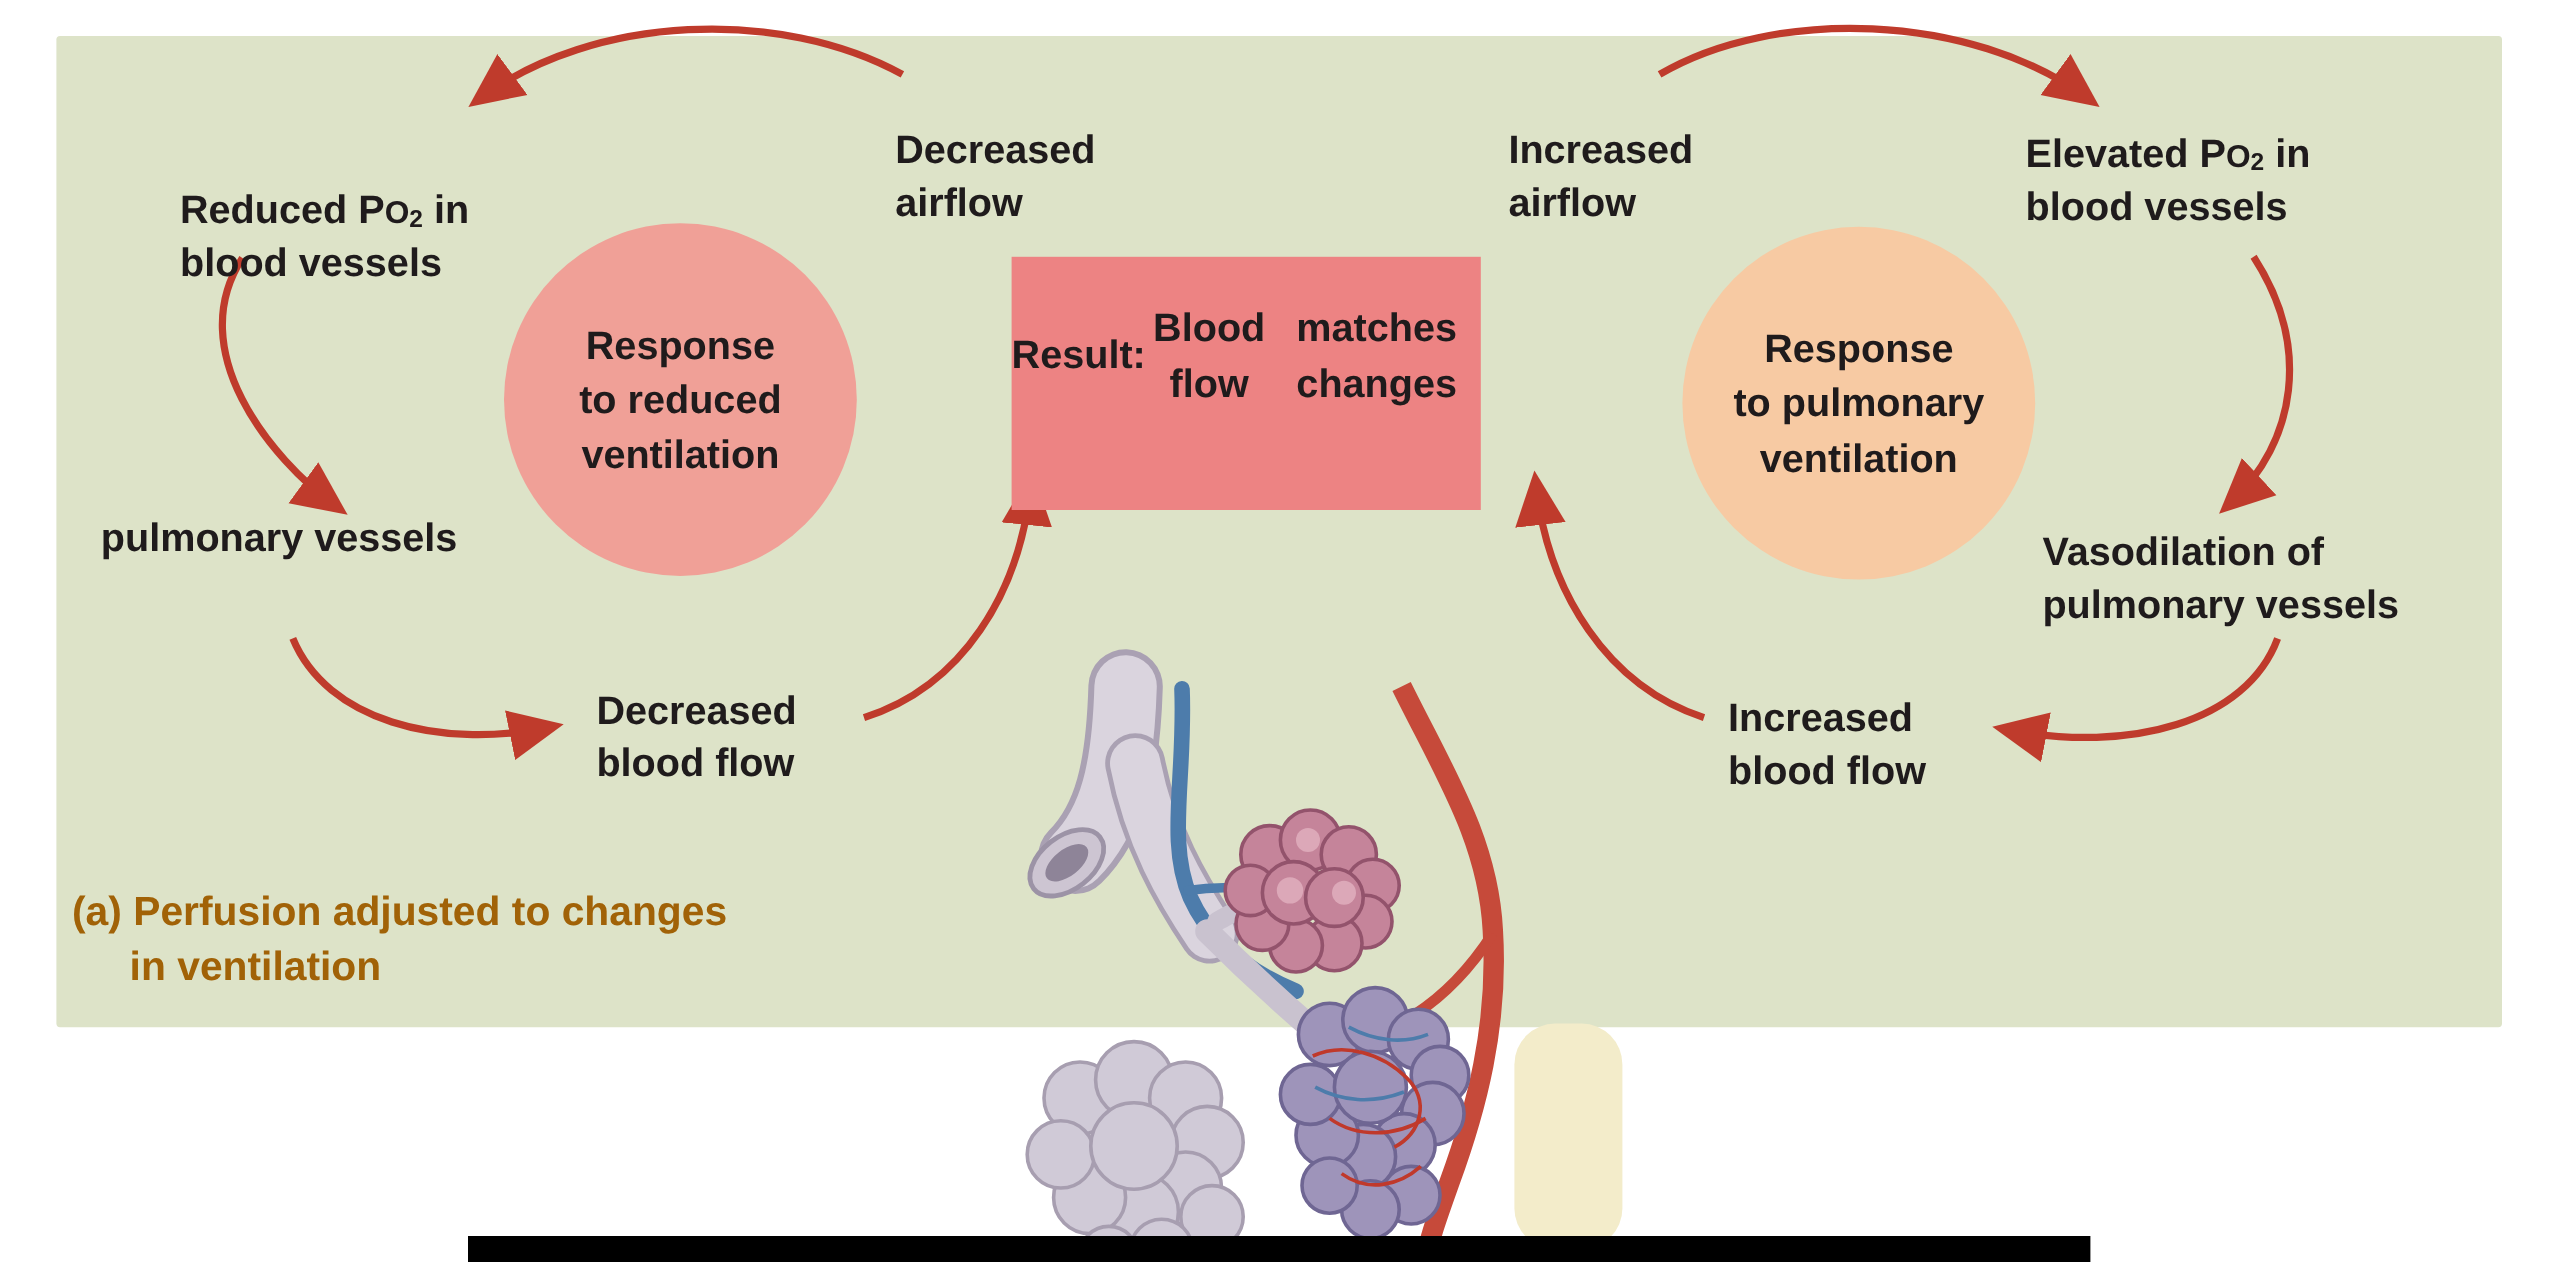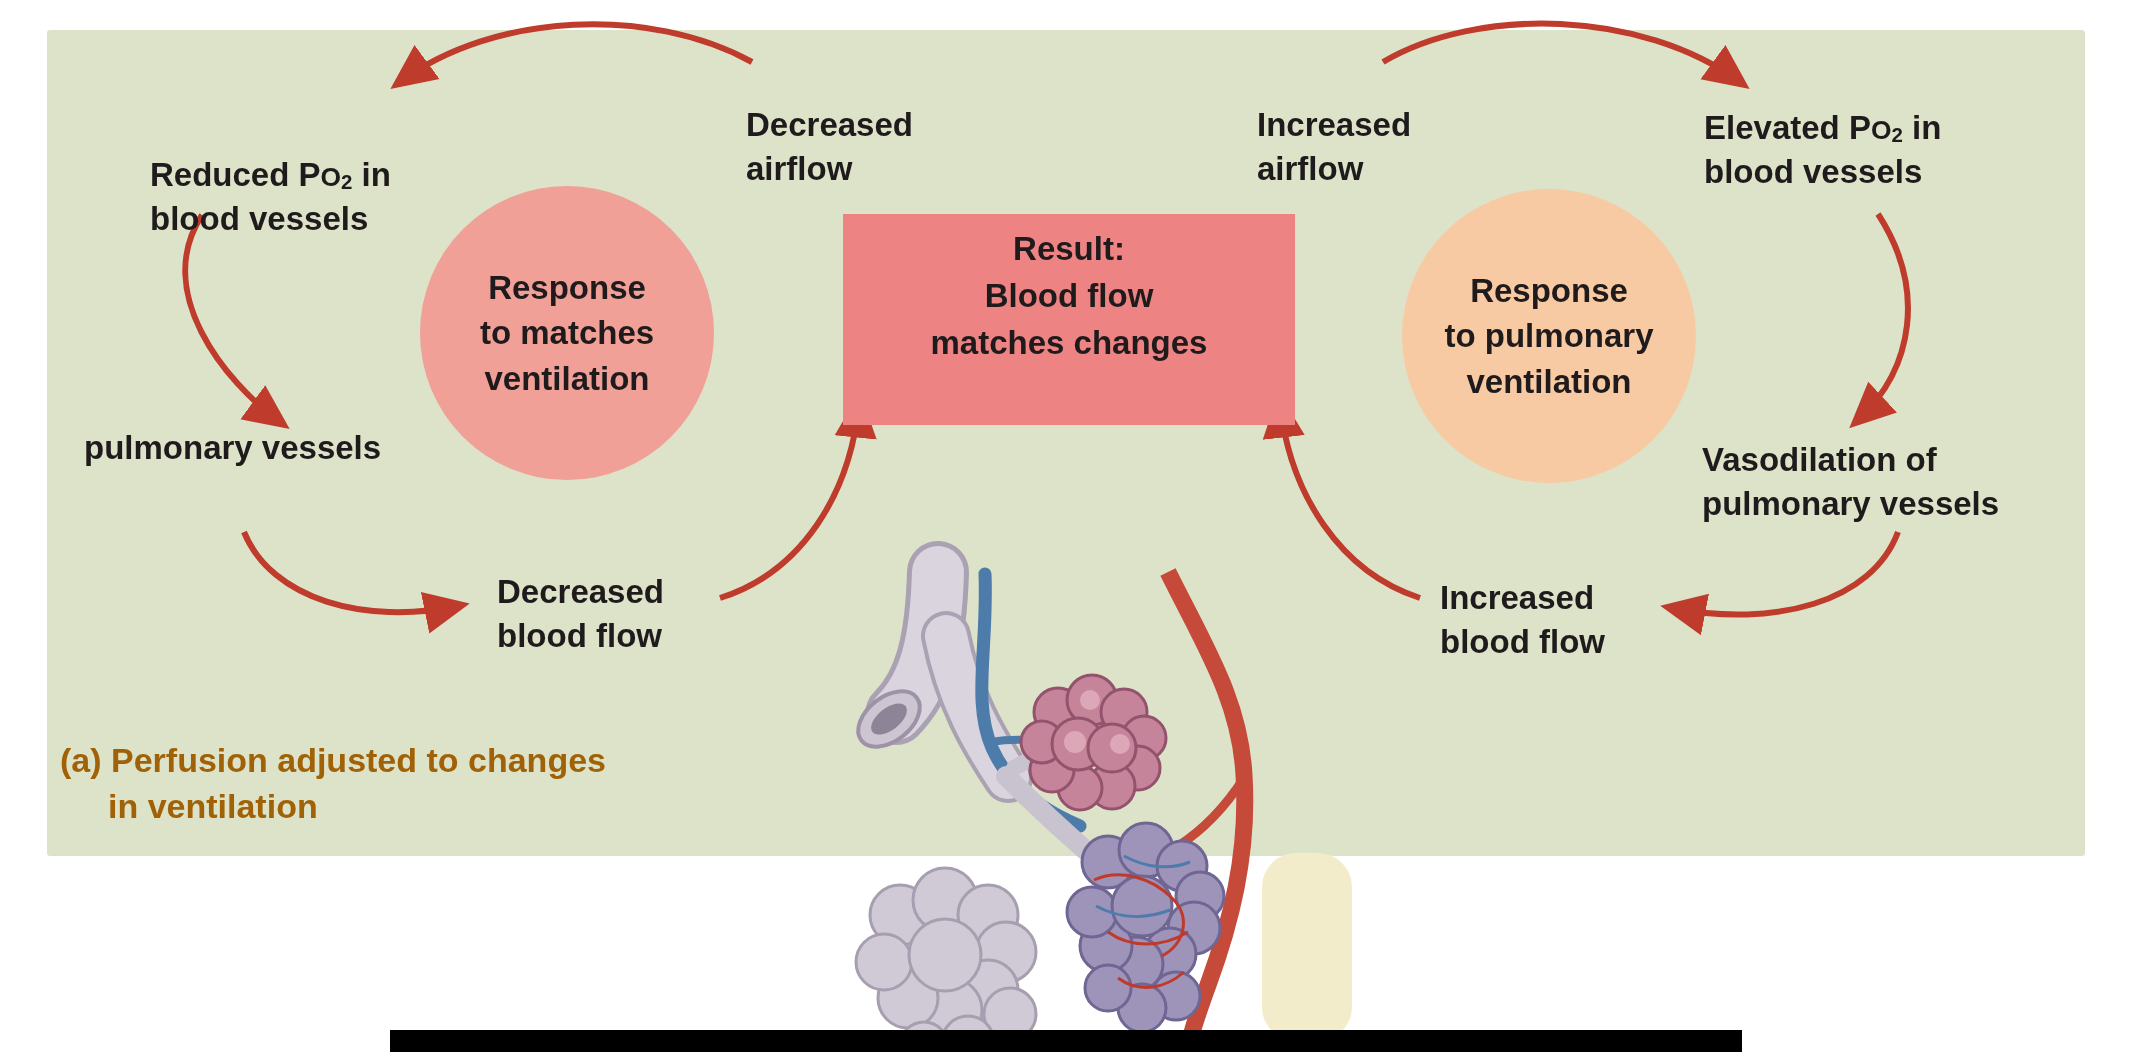--- a/index.html
+++ b/index.html
@@ -30,23 +30,23 @@
     position: absolute; border-radius: 50%;
     display: flex; flex-direction: column; align-items: center; justify-content: center;
     text-align: center;
     font-weight: bold; font-size: 33px; line-height: 1.38; color: #1f1b1c;
   }
   .circle-left  { left: 420px; top: 186px; width: 294px; height: 294px; background: #f0a097; }
   .circle-right { left: 1402px; top: 189px; width: 294px; height: 294px; background: #f7caa3; }
 
   .result-box {
     position: absolute; left: 843px; top: 214px;
-    width: 452px; height: 211px;
+    width: 391px; height: 211px;
     background: #ed8383;
-    display: flex; flex-direction: column; align-items: center; justify-content: center;
+    display: flex; flex-direction: row; align-items: center; justify-content: center;
     padding-bottom: 46px;
     font-weight: bold; font-size: 33px; line-height: 1.42; color: #1f1b1c;
     text-align: center;
   }
 
   .caption {
     position: absolute; left: 60px; top: 738px;
     font-weight: bold; font-size: 34px; line-height: 1.35; color: #a16207;
     white-space: nowrap;
   }
@@ -177,21 +177,21 @@
     <div>blood vessels</div>
   </div>
 
   <div class="label" style="left:746px; top:103px;">
     <div>Decreased</div>
     <div>airflow</div>
   </div>
 
   <div class="circle circle-left">
     <div>Response</div>
-    <div>to matches</div>
+    <div>to reduced</div>
     <div>ventilation</div>
   </div>
 
   <div class="label" style="left:84px; top:426px;">
     <div>pulmonary vessels</div>
   </div>
 
   <div class="label" style="left:497px; top:570px;">
     <div>Decreased</div>
     <div>blood flow</div>
@@ -207,21 +207,21 @@
     <div>Increased</div>
     <div>airflow</div>
   </div>
 
   <div class="circle circle-right">
     <div>Response</div>
     <div>to pulmonary</div>
     <div>ventilation</div>
   </div>
 
-  <div class="label" style="left:1688px; top:106px;margin-left:16px;">
+  <div class="label" style="left:1688px; top:106px;">
     <div><span>Elevated P</span><span class="gas">O</span><span class="sub">2</span><span> in</span></div>
     <div>blood vessels</div>
   </div>
 
   <div class="label" style="left:1702px; top:426px;margin-top:12px;">
     <div>Vasodilation of</div>
     <div>pulmonary vessels</div>
   </div>
 
   <div class="label" style="left:1440px; top:576px;">

